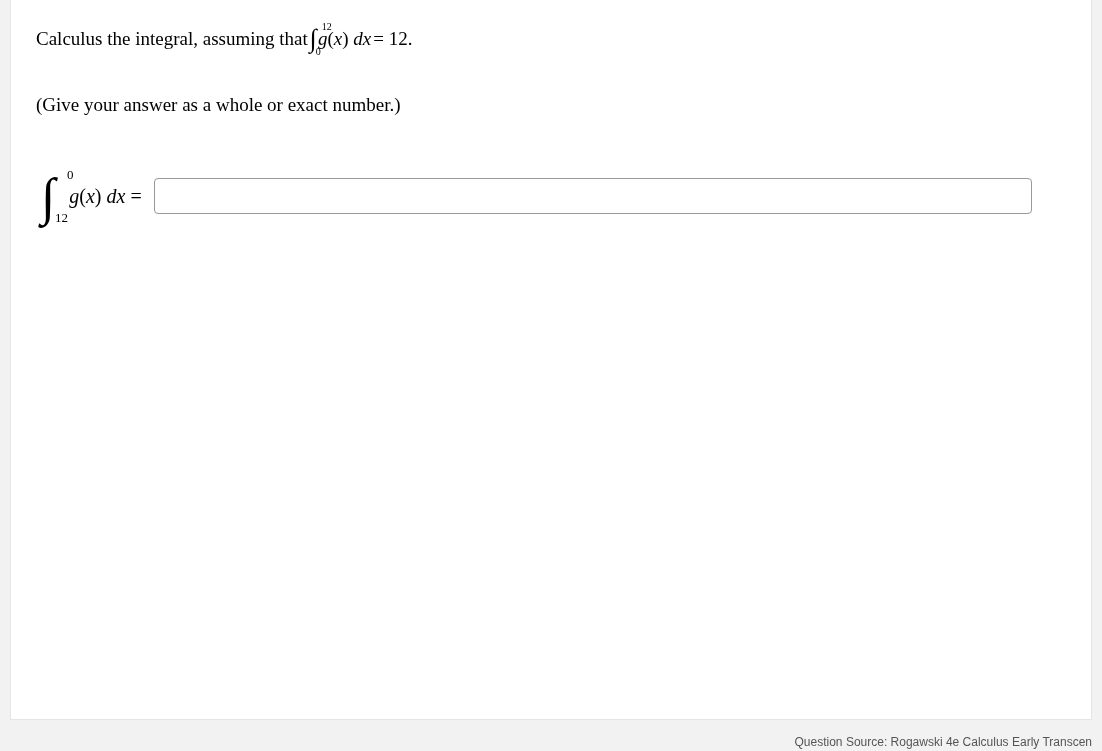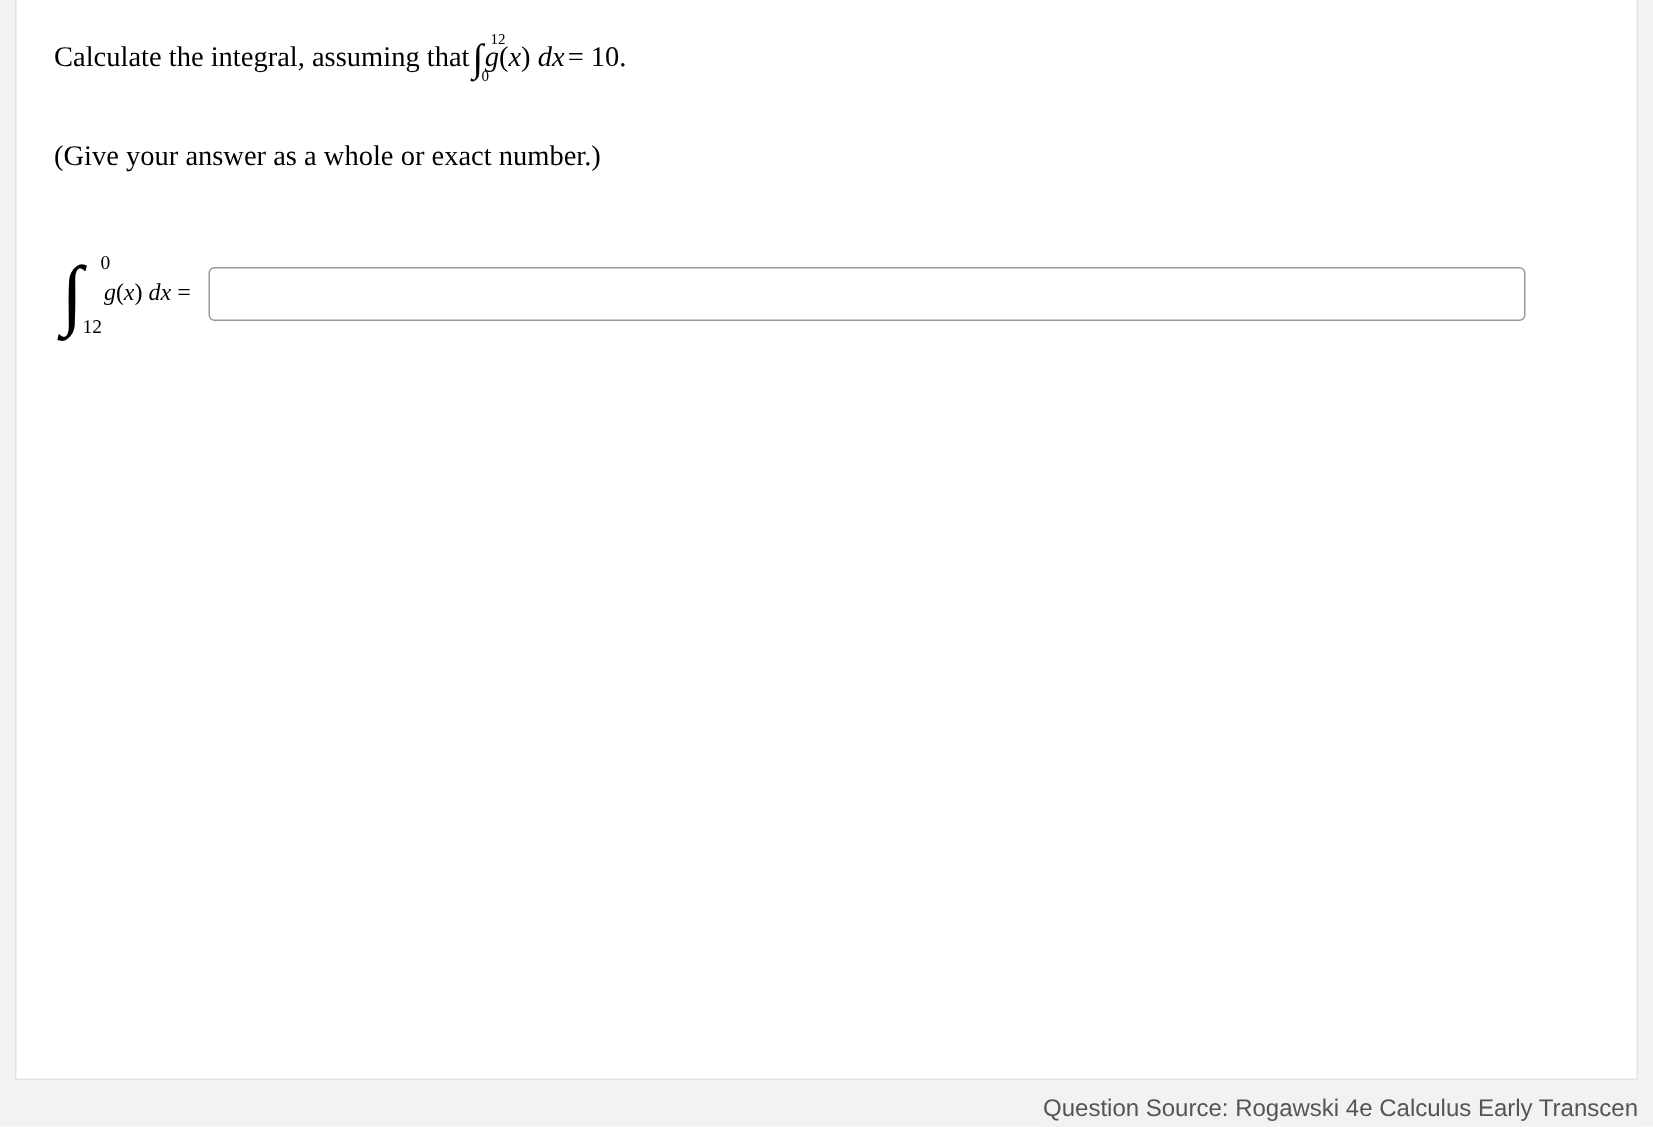--- a/index.html
+++ b/index.html
@@ -91,59 +91,59 @@
     border-radius: 4px;
     padding: 4px 8px;
     font-size: 16px;
     background: #fff;
   }
   .source-footer {
     position: fixed;
     bottom: 0;
     right: 10px;
     font-family: Arial, sans-serif;
-    font-size: 16px;
+    font-size: 12px;
     color: #555;
     padding: 2px 0;
     background: #f2f2f2;
   }
   .math-integrand {
     font-style: italic;
   }
   .math-integrand .fn { font-style: italic; }
   .math-integrand .p { font-style: normal; }
   .math-integrand .dx { font-style: italic; text-align: right; }
 </style>
 </head>
 <body>
 
 <div class="page">
 
   <div class="prompt-line">
-    <span>Calculate the integral, assuming that </span>
+    <span>Calculus the integral, assuming that </span>
     <span class="int-inline">
       ∫
       <span class="upper">12</span>
       <span class="lower">0</span>
     </span>
     <span class="math-integrand">
       <span class="fn">g</span><span class="p">(</span><span class="fn">x</span><span class="p">)</span>&nbsp;<span class="dx">dx</span>
     </span>
-    <span class="eq-part"> = 10.</span>
+    <span class="eq-part"> = 12.</span>
   </div>
 
   <div class="hint-line">(Give your answer as a whole or exact number.)</div>
 
   <div class="answer-row">
     <span class="int-big">
       ∫
       <span class="upper">0</span>
       <span class="lower">12</span>
     </span>
-    <span class="math-integrand" style="font-size:16px;">
+    <span class="math-integrand" style="font-size:20px;">
       <span class="fn">g</span><span class="p">(</span><span class="fn">x</span><span class="p">)</span>&nbsp;<span class="dx">dx</span><span class="p"> =</span>
     </span>
     <input type="text" class="answer-input" value="" style="">
   </div>
 
 </div>
 
 <div class="source-footer">Question Source: Rogawski 4e Calculus Early Transcen</div>
 
 </body></html>

